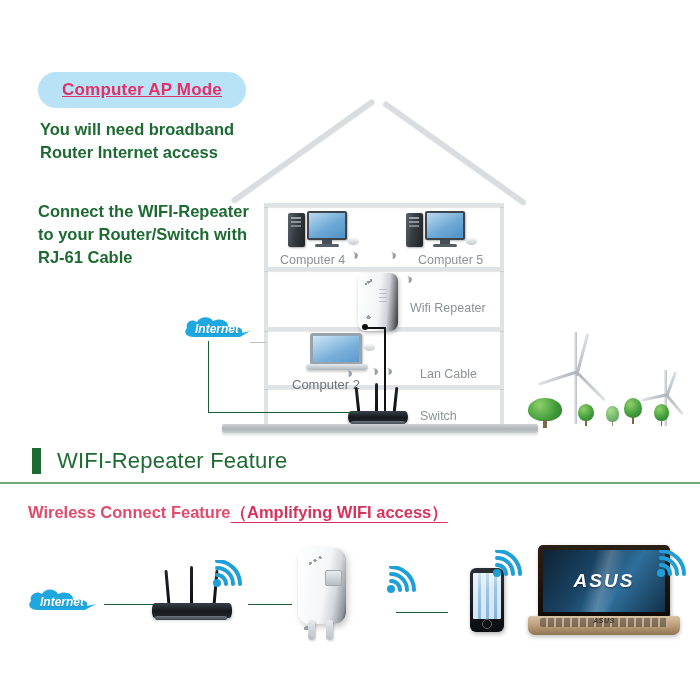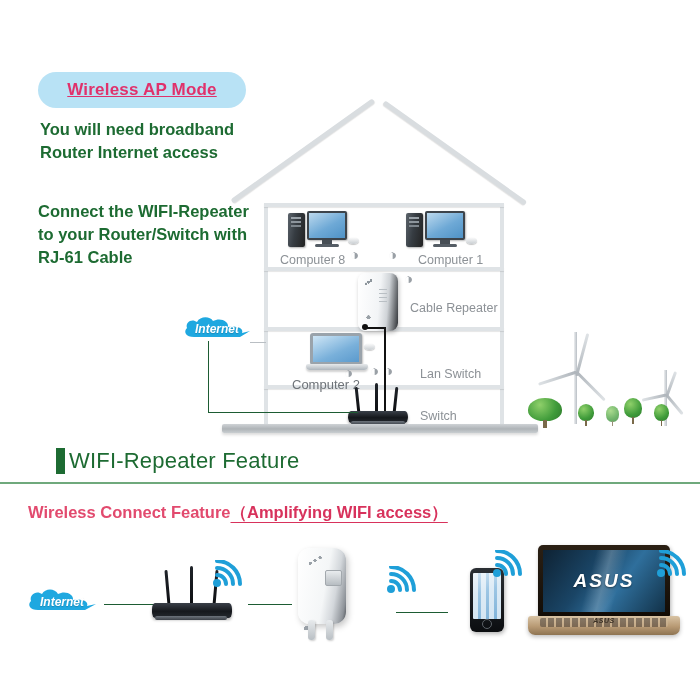--- a/index.html
+++ b/index.html
@@ -109,21 +109,21 @@
      color:#fff;font-size:12px;font-weight:bold;font-style:italic;z-index:2;
      text-shadow:0 1px 1px rgba(0,0,0,.18);}
 
   
   .wire{position:absolute;background:#1d5c33;}
   .wire-h{height:1px;}
   .wire-v{width:1px;}
   .lan{position:absolute;background:#111;}
 
   
-  #feat-head{left:32px;top:448px;display:flex;align-items:center;gap:4px;margin-left:24px;}
+  #feat-head{left:32px;top:448px;display:flex;align-items:center;gap:16px;}
   #feat-bar{width:9px;height:26px;background:#1d6b32;}
   #feat-title{color:#1d6b32;font-size:22px;font-weight:normal;letter-spacing:.2px;}
   #feat-rule{left:0;top:482px;width:700px;height:2px;background:#3f8c50;opacity:.75;}
 
   #sub-head{left:28px;top:502px;white-space:nowrap;}
   #sub-head .a{color:#e24a6e;font-size:16.5px;font-weight:bold;}
   #sub-head .b{color:#d8325c;font-size:16.5px;font-weight:bold;
      text-decoration:underline;text-underline-offset:4px;}
 
   
@@ -183,21 +183,21 @@
   .turbine{position:absolute;}
   .turbine .mast{position:absolute;left:50%;bottom:0;width:3px;margin-left:-1.5px;height:100%;
      background:linear-gradient(to right,#eceef0,#b9bfc5);}
   .turbine .bl{position:absolute;left:50%;top:0;width:3px;border-radius:2px;
      background:linear-gradient(#dfe3e6,#aeb4ba);transform-origin:50% 100%;}
 </style>
 </head>
 <body>
 
 <div class="abs" id="ap-badge">
-  <span>Wireless AP Mode</span>
+  <span>Computer AP Mode</span>
 </div>
 
 <div class="abs green-note" id="note-1">You will need broadband
 Router Internet access</div>
 
 <div class="abs green-note" id="note-2">Connect the WIFI-Repeater
 to your Router/Switch with
 RJ-61 Cable</div>
 
 <div class="abs" id="house">
@@ -216,42 +216,42 @@
 
   <div class="desktop" style="left:52px;top:116px;">
     <div class="tower"></div>
     <div class="mon">
         <i></i>
       </div>
     <div class="stand"></div>
     <div class="base"></div>
     <div class="mouse"></div>
   </div>
-  <div class="lbl" style="left:44px;top:158px;">Computer 8</div>
+  <div class="lbl" style="left:44px;top:158px;">Computer 4</div>
   <div class="wifi-gray" style="left:114px;top:152px;">◑</div>
 
   <div class="desktop" style="left:170px;top:116px;">
     <div class="tower"></div>
     <div class="mon">
         <i></i>
       </div>
     <div class="stand"></div>
     <div class="base"></div>
     <div class="mouse"></div>
   </div>
-  <div class="lbl" style="left:182px;top:158px;">Computer 1</div>
+  <div class="lbl" style="left:182px;top:158px;">Computer 5</div>
   <div class="wifi-gray" style="left:152px;top:152px;">◑</div>
 
   <div class="repeater" style="left:122px;top:178px;">
     <div class="shell"></div>
     <div class="leds"></div>
     <div class="logo"></div>
   </div>
   <div class="wifi-gray" style="left:168px;top:176px;">◑</div>
-  <div class="lbl" style="left:174px;top:206px;">Cable Repeater</div>
+  <div class="lbl" style="left:174px;top:206px;">Wifi Repeater</div>
 
   <div class="lan" style="left:148px;top:232px;width:2px;height:96px;"></div>
   <div class="lan" style="left:128px;top:232px;width:22px;height:2px;"></div>
   <div class="lan" style="left:126px;top:229px;width:6px;height:6px;border-radius:50%;"></div>
   <div class="lan" style="left:136px;top:327px;width:14px;height:2px;"></div>
   <div class="lan" style="left:132px;top:324px;width:6px;height:6px;border-radius:50%;"></div>
 
   <div class="laptop" style="left:70px;top:238px;">
     <div class="lid">
         <i></i>
@@ -264,21 +264,21 @@
 
   <div class="router" style="left:112px;top:286px;">
     <div class="ant a1"></div>
     <div class="ant a2"></div>
     <div class="ant a3"></div>
     <div class="body"></div>
     <div class="base"></div>
   </div>
   <div class="wifi-gray" style="left:108px;top:270px;">◑</div>
   <div class="wifi-gray" style="left:148px;top:268px;">◑</div>
-  <div class="lbl" style="left:184px;top:272px;">Lan Switch</div>
+  <div class="lbl" style="left:184px;top:272px;">Lan Cable</div>
   <div class="lbl" style="left:184px;top:314px;">Switch</div>
 </div>
 
 <div class="abs" id="ground"></div>
 
 <div class="cloud" style="left:182px;top:316px;width:70px;height:26px;">
   <svg width="70" height="26" viewBox="0 0 70 26">
     <path d="M12 21 C4 21 1 16 5 12 C3 6 10 2 15 6 C18 0 28 0 31 5 C38 1 47 5 46 11 C56 9 62 13 60 17 L68 15 L58 21 Z" fill="#1fa8e0"></path>
   </svg>
   <div class="ctxt" style="padding-right:10px;">Internet</div>

